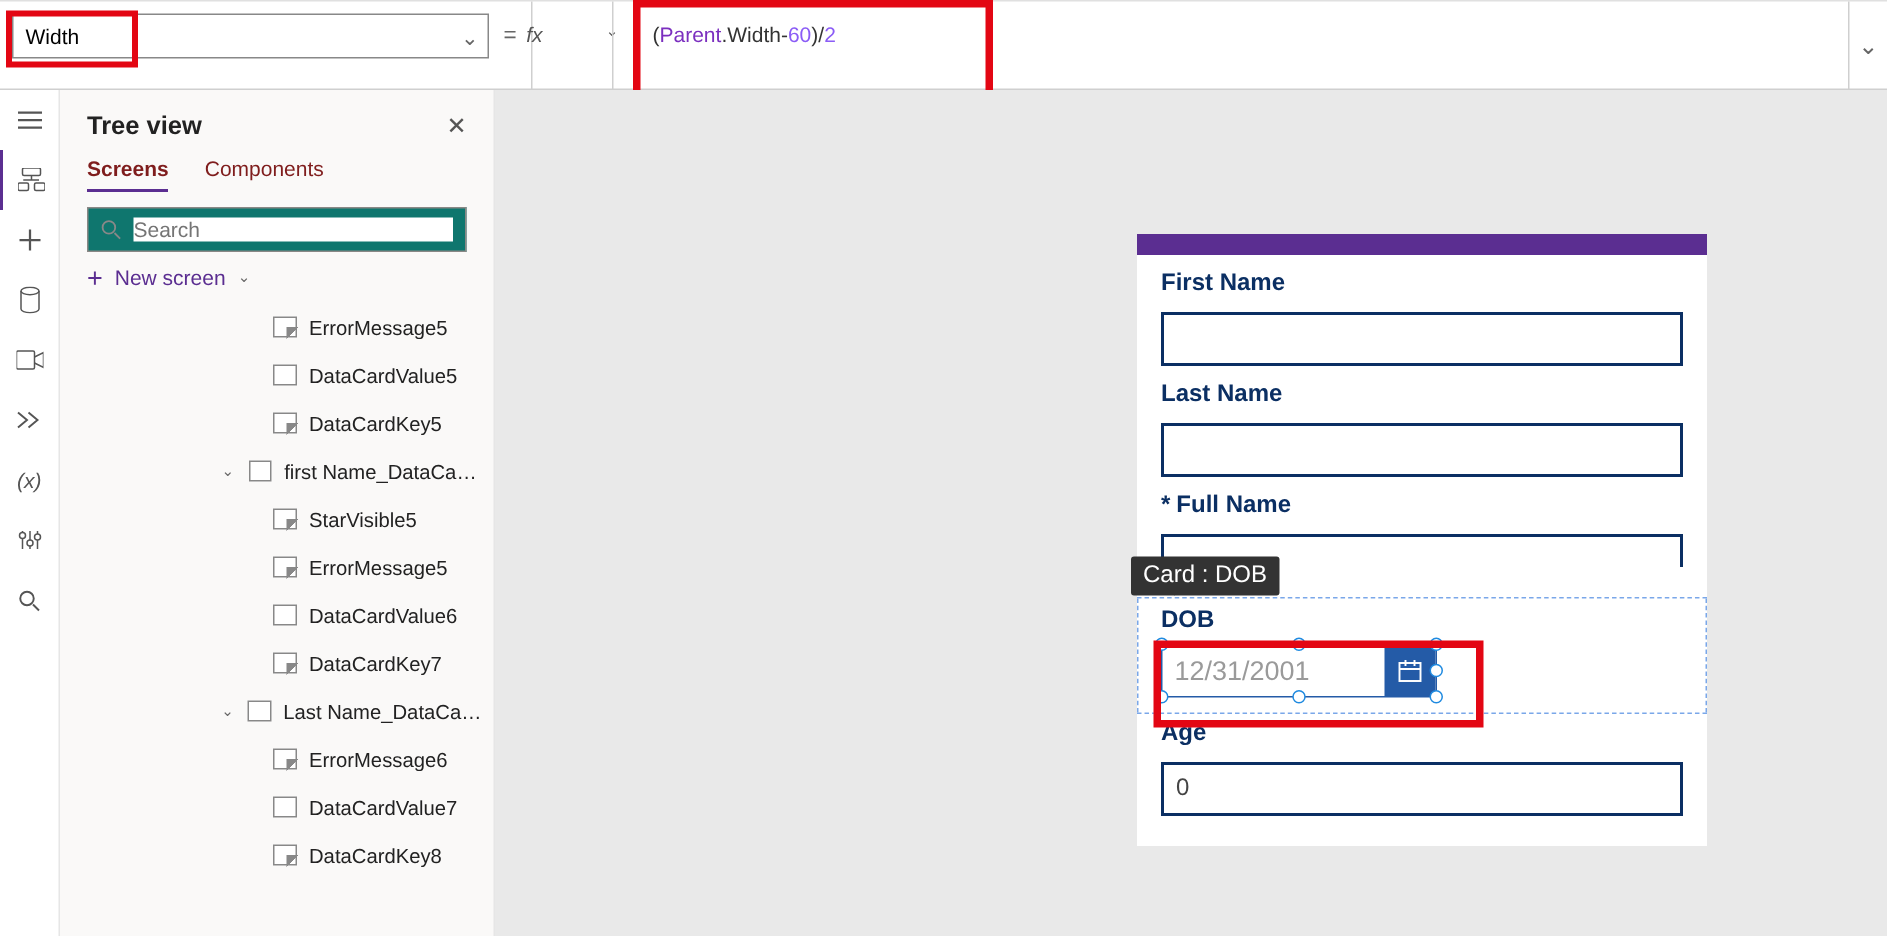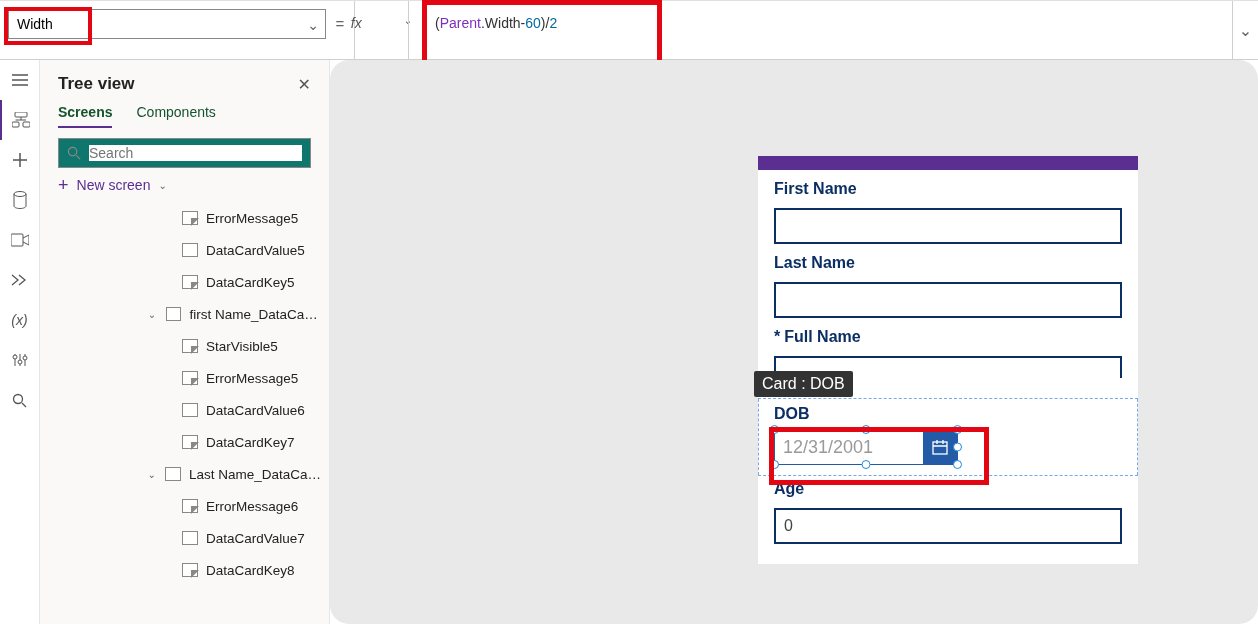--- a/index.html
+++ b/index.html
@@ -34,21 +34,21 @@
   .fx-col .chev { font-size: 10px; margin-left: 2px; }
   .formula-edit {
     border-left: 1px solid #cfcfcf; height: 59px; flex: 1;
     padding: 14px 0 0 26px;
     font-family: Consolas, monospace; font-size: 14px; color: #333;
     display: flex; gap: 0;
   }
   .tok-paren, .tok-op { color: #333; }
   .tok-obj { color: #7b2fbf; }
   .tok-prop { color: #333; }
-  .tok-num { color: #0369a1; text-align: right; }
+  .tok-num { color: #8b5cf6; text-align: right; }
   .formula-chev {
     width: 26px; border-left: 1px solid #cfcfcf; height: 59px;
     display: flex; align-items: center; justify-content: center; color: #666;
   }
   .red-box-formula {
     position: absolute; left: 422px; top: 0; width: 240px; height: 92px;
     border: 5px solid #e30613; pointer-events: none;
   }
 
   
@@ -82,21 +82,21 @@
   .tree-header {
     display: flex; align-items: center; justify-content: space-between;
     padding: 14px 18px 6px 18px;
   }
   .tree-header h2 { font-size: 17px; font-weight: 600; color: #222; }
   .tree-close { font-size: 16px; color: #555; cursor: pointer; }
   .tree-tabs {
     display: flex; gap: 24px; padding: 4px 18px 0 18px;
     font-size: 14px;
   }
-  .tree-tab { padding-bottom: 6px; cursor: pointer; color: #14532d; }
+  .tree-tab { padding-bottom: 6px; cursor: pointer; color: #7f1d1d; }
   .tree-tab.active { border-bottom: 2px solid #5b2e91; font-weight: 600; }
   .tree-search {
     margin: 10px 18px 8px 18px; height: 30px; border: 1px solid #8a8886;
     display: flex; align-items: center; padding: 0 8px; background: #0f766e;
     font-size: 14px; color: #666;
   }
   .tree-search input {
     border: none; outline: none; flex: 1; font-size: 14px; margin-left: 8px;
   }
   .tree-newscreen {
@@ -116,21 +116,20 @@
     background: linear-gradient(135deg,#888 49%,transparent 51%);
   }
   .tn .name { white-space: nowrap; overflow: hidden; text-overflow: ellipsis; }
   .pad1 { padding-left: 142px; }
   .pad2 { padding-left: 106px; }
 
   
   .canvas {
     position: absolute; left: 330px; top: 60px; width: 928px; height: 564px;
     background: #e9e9e9;
-    border-radius: 19px;
   }
   .phone {
     position: absolute; right: 120px; top: 96px; width: 380px; height: auto;
     background: #fff;
   }
   .phone-top { height: 14px; background: #5b2e91; }
   .form { padding: 10px 16px 20px 16px; display: flex; flex-direction: column; gap: 10px; }
   .field-label { font-size: 16px; font-weight: 700; color: #0b2f63; }
   .req { color: #0b2f63; font-weight: 700; margin-right: 4px; }
   .field-input {

